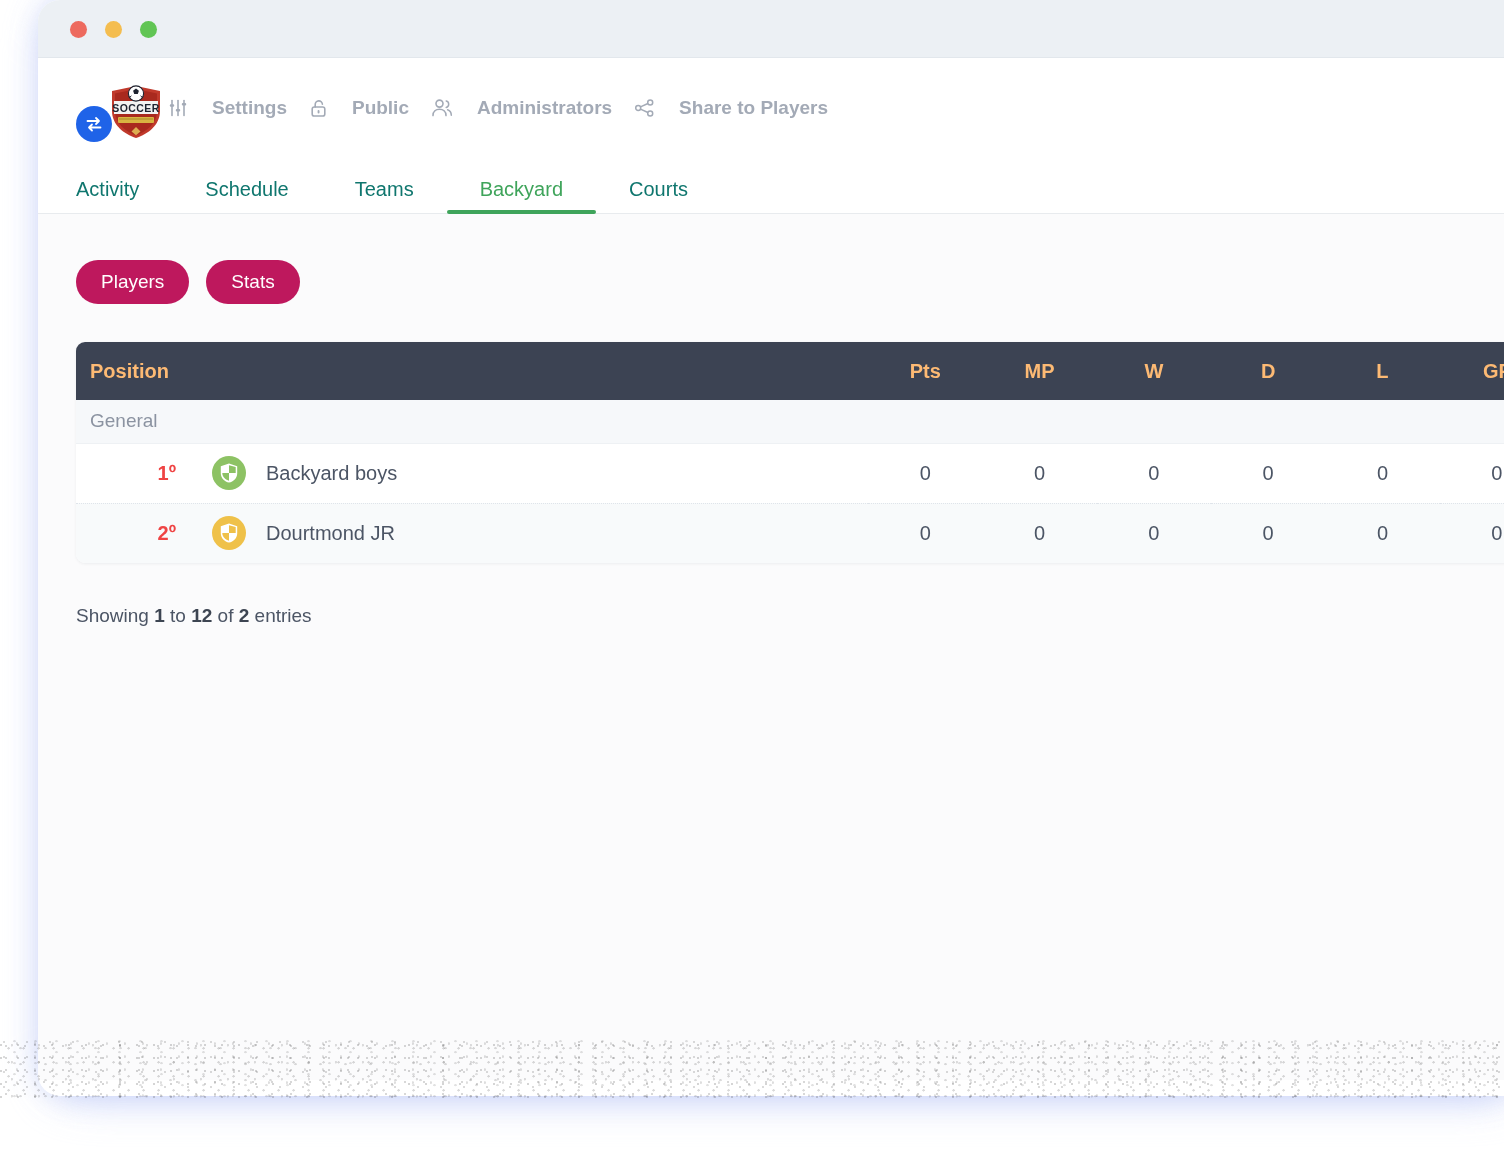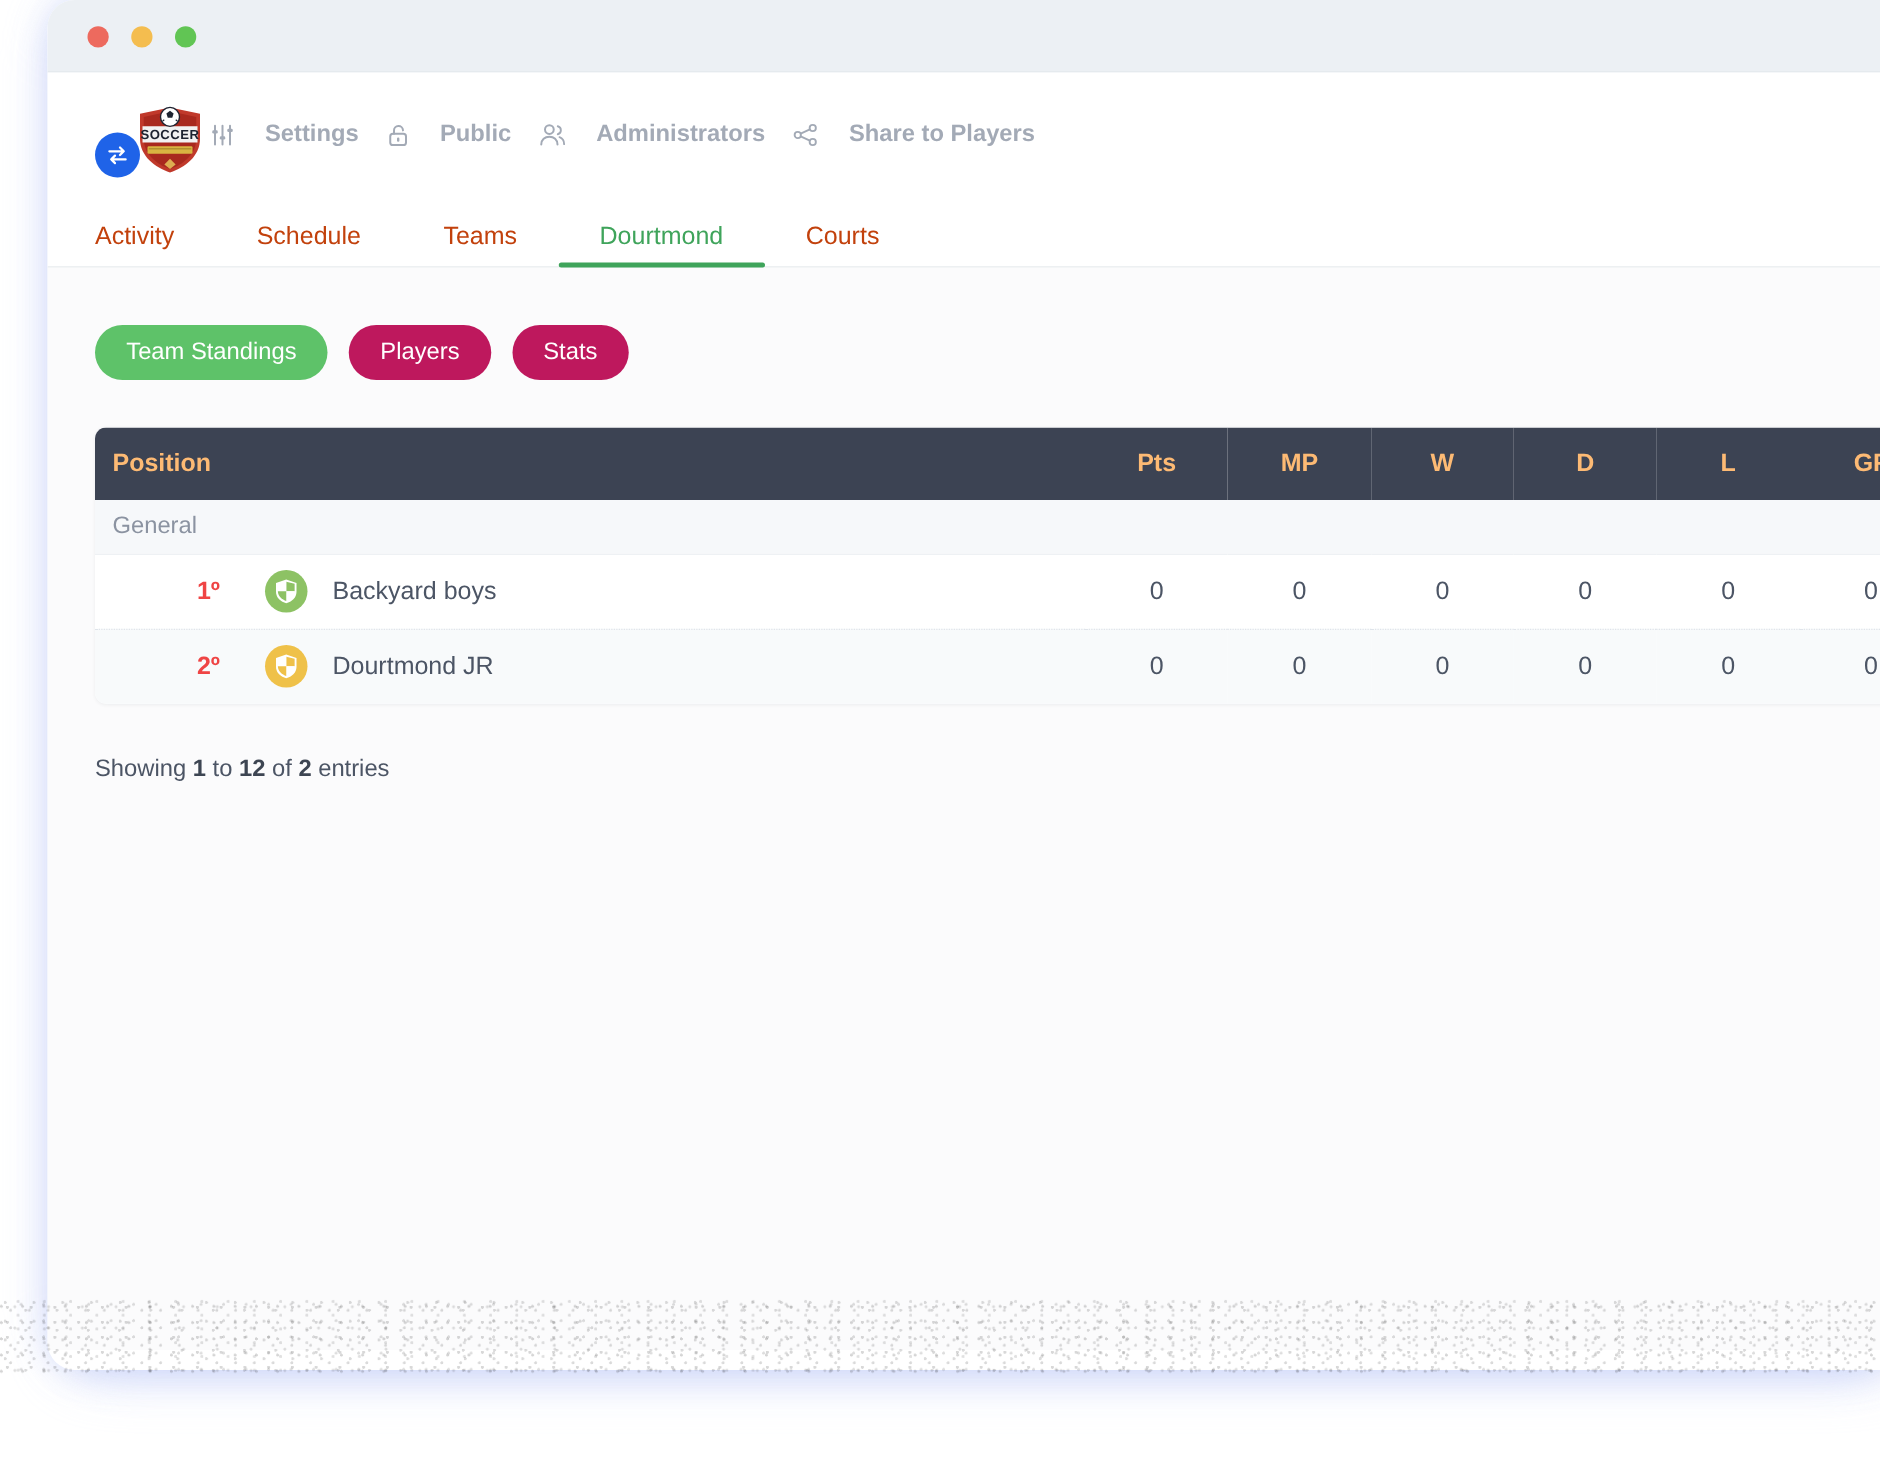--- a/index.html
+++ b/index.html
@@ -168,21 +168,21 @@
     display: flex;
     align-items: flex-end;
     gap: 0px;
     padding-left: 38px;
     margin-top: 18px;
     border-bottom: 1px solid #e8ebee;
     height: 46px;
   }
   .tab {
     font-size: 20px;
-    color: #c2410c;
+    color: #0f766e;
     padding: 0 33px 13px 33px;
     cursor: pointer;
     position: relative;
     line-height: 22px;
   }
   .tab:first-child { padding-left: 0; }
   .tab.active { color: #3fa45b; }
   .tab.active::after {
     content: "";
     position: absolute;
@@ -405,29 +405,28 @@
             </div>
 
           </div>
         </div>
       </div>
 
       <div class="tabs">
         <div class="tab">Activity</div>
         <div class="tab">Schedule</div>
         <div class="tab">Teams</div>
-        <div class="tab active">Dourtmond</div>
+        <div class="tab active">Backyard</div>
         <div class="tab">Courts</div>
       </div>
     </div>
 
     <div class="content">
 
       <div class="pills">
-        <button class="pill active">Team Standings</button>
         <button class="pill">Players</button>
         <button class="pill">Stats</button>
       </div>
 
       <div class="table-card">
         <table>
           <colgroup>
             <col class="c-pos">
               <col class="c-stat">
               <col class="c-stat">

